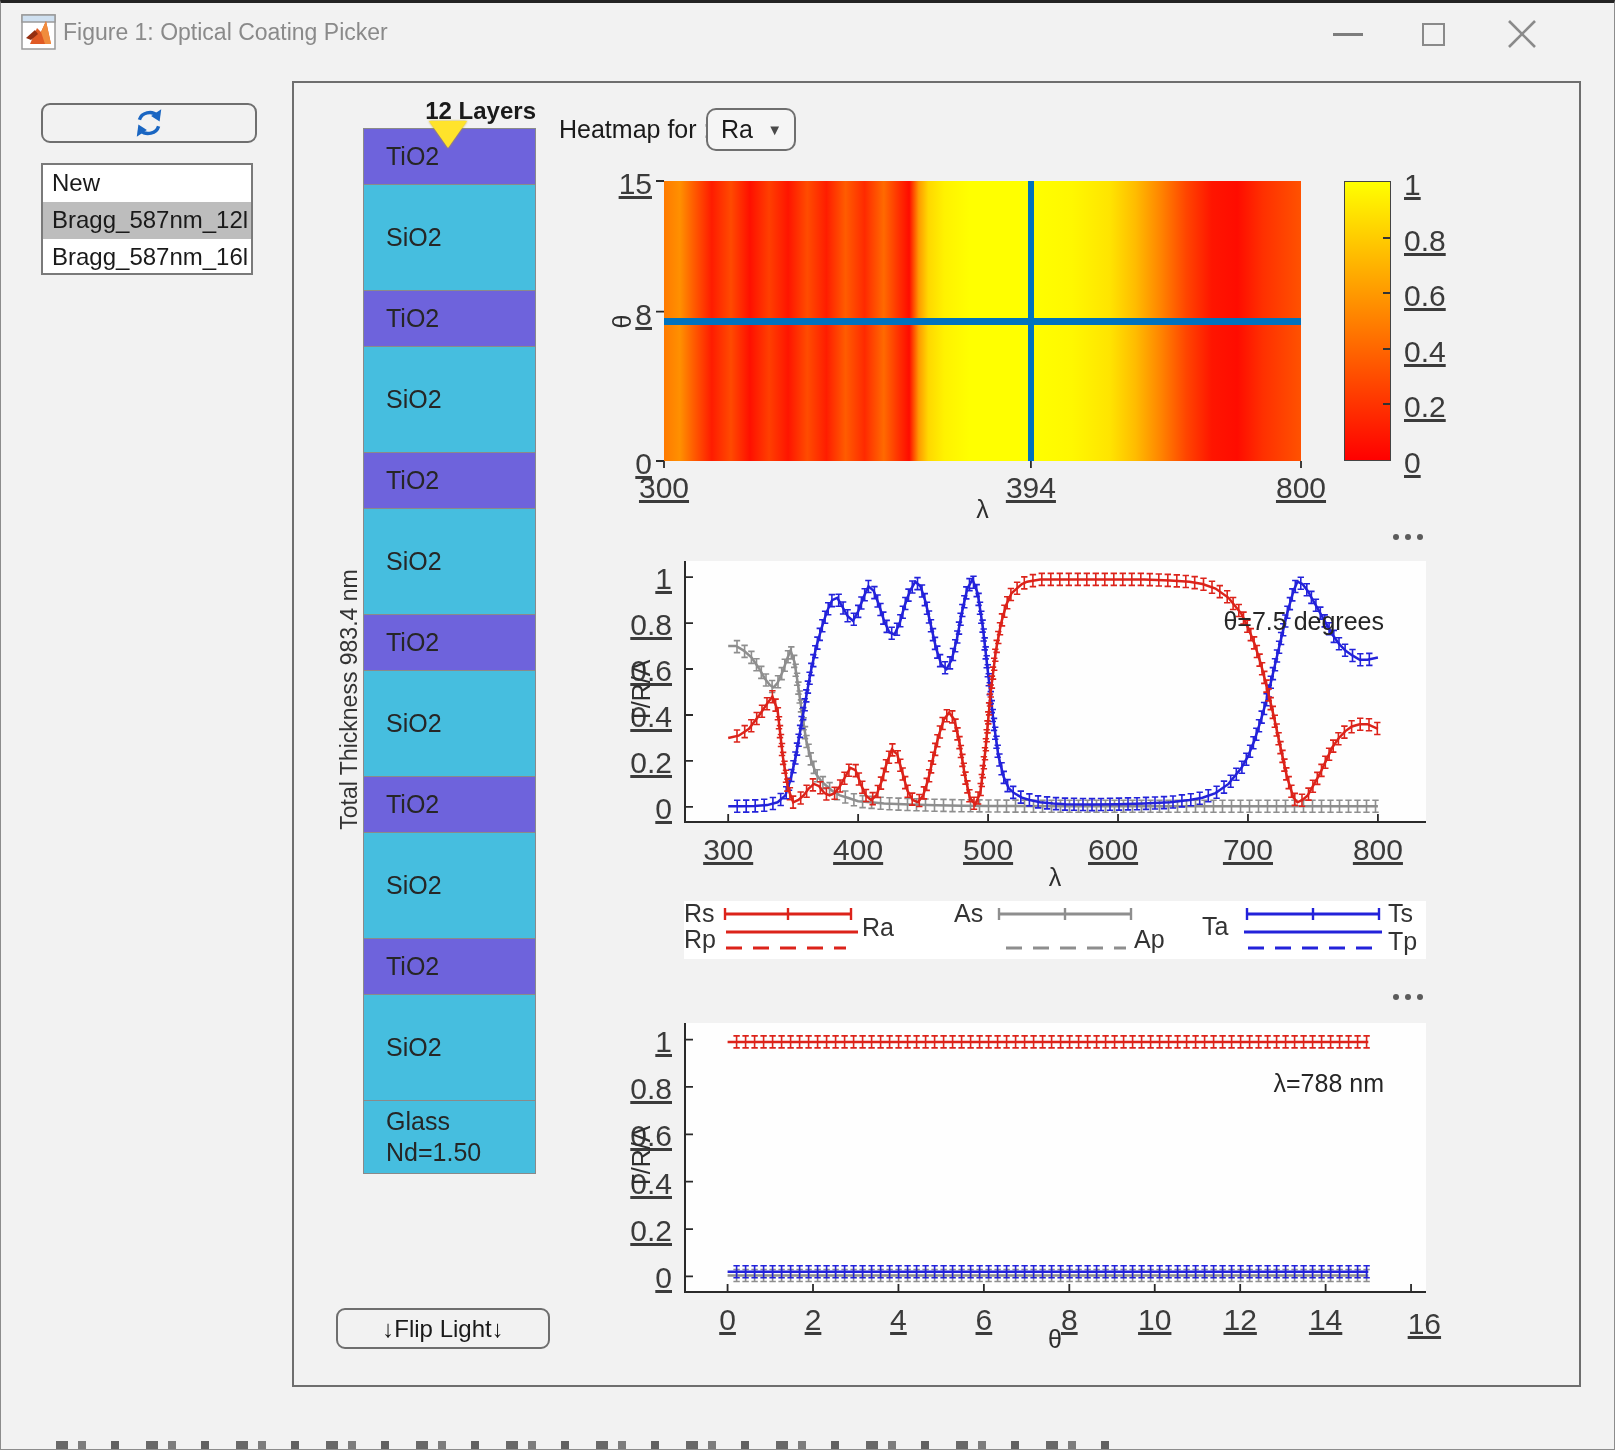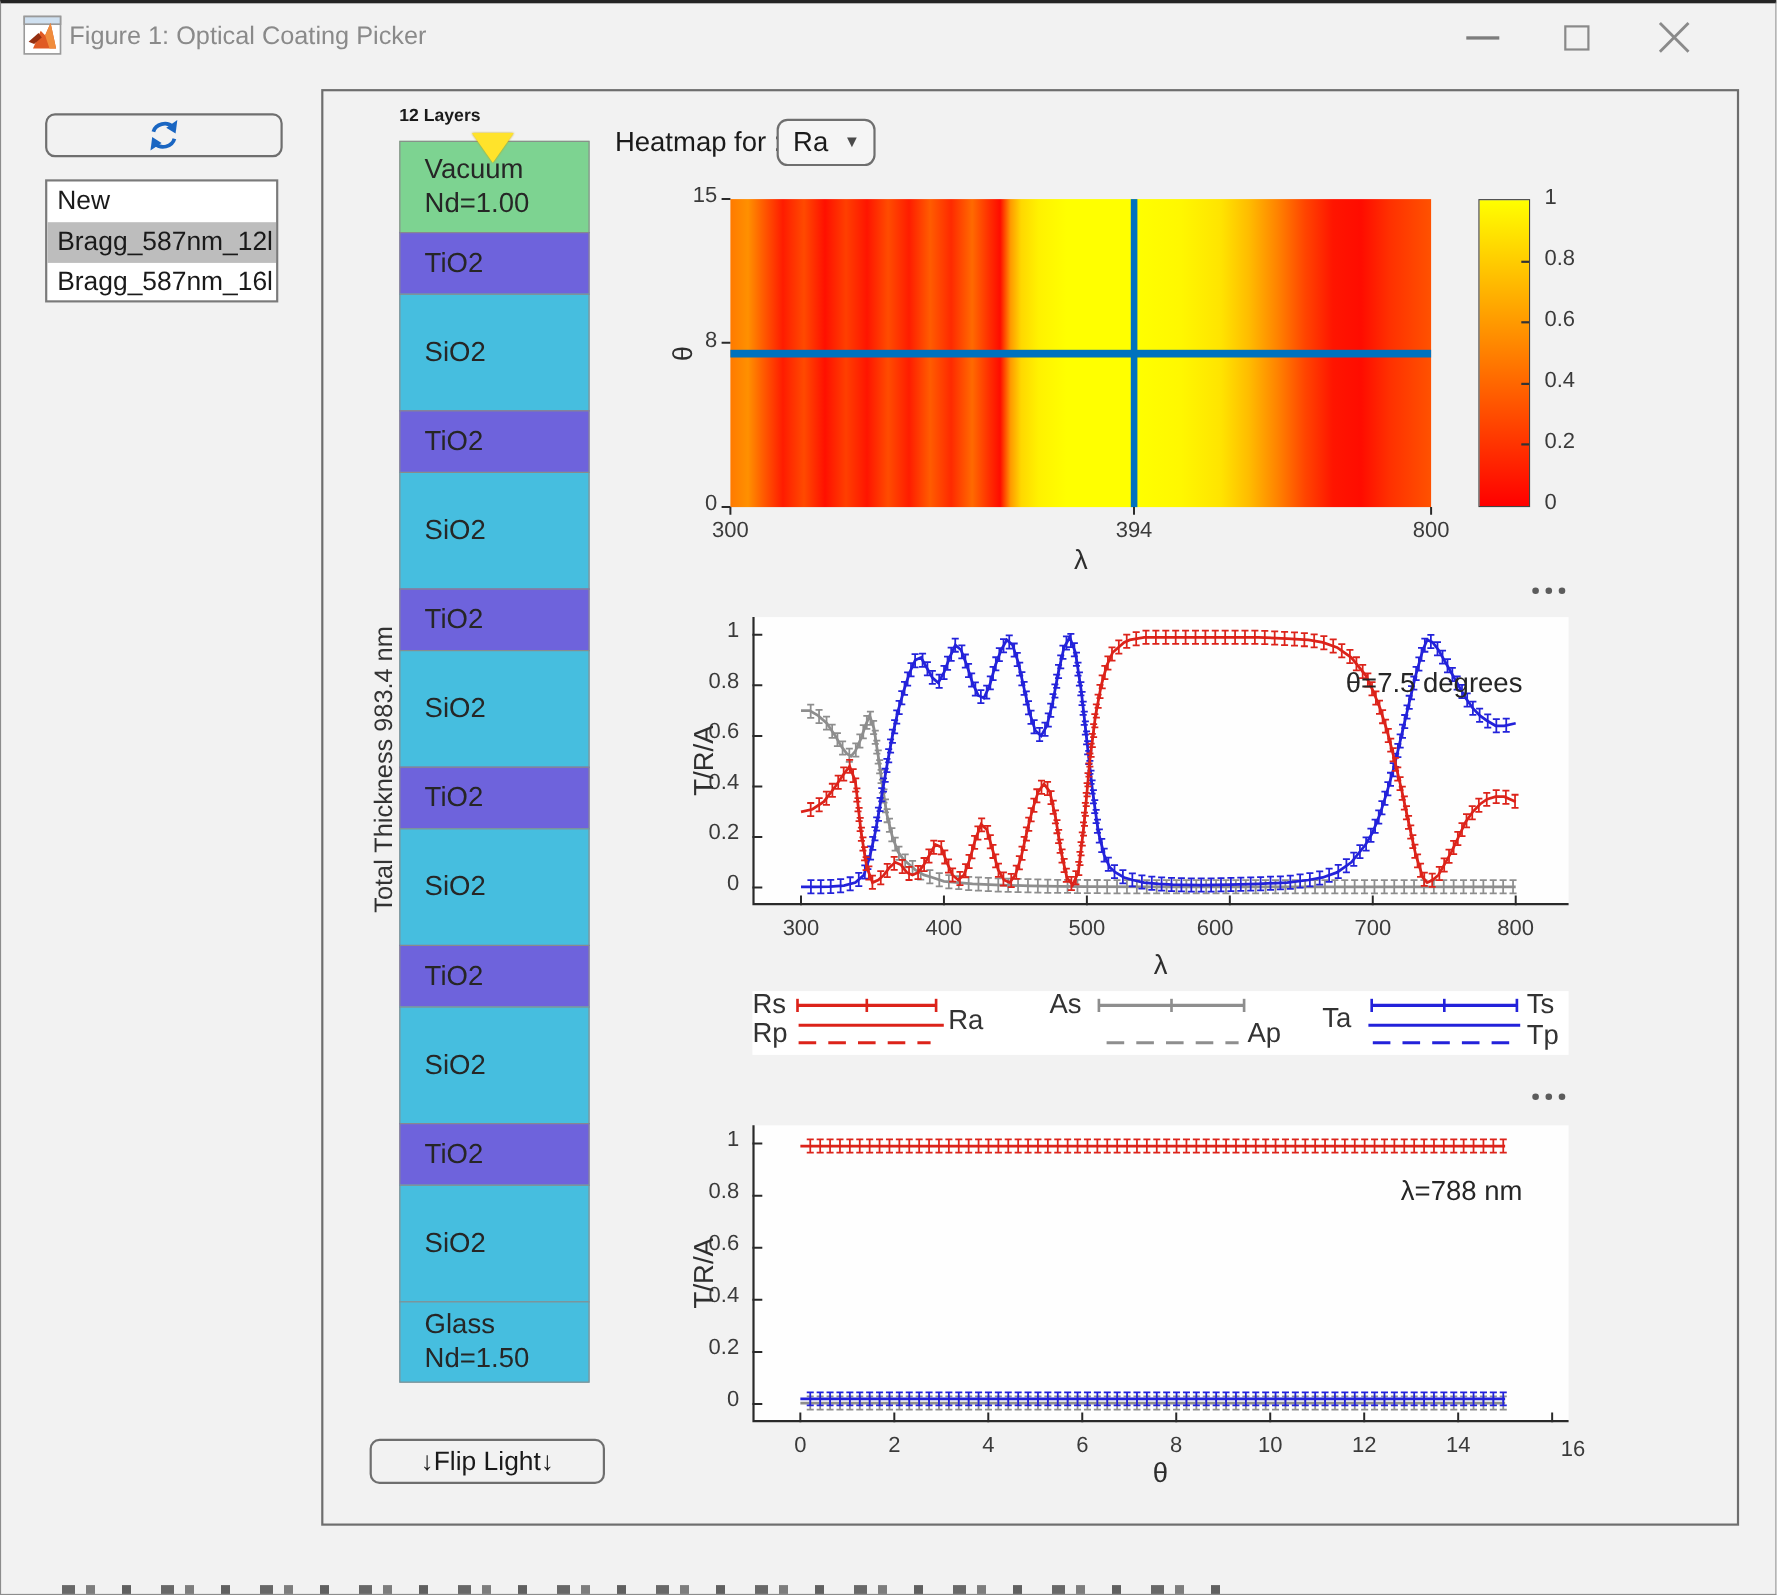--- a/index.html
+++ b/index.html
@@ -11,36 +11,36 @@
   .minbar{width:30px;height:3px;background:#7d7d7d;}
   .maxbox{width:23px;height:23px;border:2px solid #8a8a8a;box-sizing:border-box;}
   
   .refresh-btn{position:absolute;left:40px;top:100px;width:212px;height:36px;border:2px solid #6f6f6f;border-radius:9px;background:#f2f2f2;display:flex;align-items:center;justify-content:center;}
   .listbox{position:absolute;left:40px;top:160px;width:212px;height:112px;border:2px solid #7a7a7a;background:#ffffff;box-sizing:border-box;overflow:hidden;}
   .listitem{height:37px;line-height:36px;padding-left:9px;font-size:24px;color:#1a1a1a;white-space:nowrap;}
   .listitem.selected{background:#bdbdbd;}
   
   .mainpanel{position:absolute;left:291px;top:78px;width:1289px;height:1306px;border:2px solid #6e6e6e;background:#f2f2f2;box-sizing:border-box;}
   
-  .stack-title{position:absolute;left:362px;top:94px;width:173px;text-align:left;font-size:16px;font-weight:bold;color:#1a1a1a;}
+  .stack-title{position:absolute;left:362px;top:94px;width:173px;text-align:right;font-size:24px;font-weight:bold;color:#1a1a1a;}
   .marker-tri{position:absolute;left:428px;top:118px;width:0;height:0;border-left:19px solid transparent;border-right:19px solid transparent;border-top:27px solid #ffe32b;filter:drop-shadow(0 0 1px #c9a400);z-index:5;}
   #layer-stack{position:absolute;left:362px;top:126px;width:173px;}
   .layer{box-sizing:border-box;border:1px solid #8a8a8a;margin-top:-1px;display:flex;flex-direction:column;justify-content:center;padding-left:22px;}
   .layer .lab{font-size:25px;color:#262626;line-height:31px;}
   .vlabel{position:absolute;font-size:23px;color:#333;transform:rotate(-90deg);text-align:center;}
   .flip-btn{position:absolute;left:335px;top:1305px;width:210px;height:37px;border:2px solid #6e6e6e;border-radius:9px;background:#f2f2f2;font-size:24px;color:#1a1a1a;display:flex;align-items:center;justify-content:center;}
   
   .hm-label{position:absolute;left:558px;top:112px;font-size:25px;color:#1a1a1a;}
   .dropdown{position:absolute;left:705px;top:105px;width:90px;height:43px;border:2px solid #6f6f6f;border-radius:10px;background:#f5f5f5;box-sizing:border-box;display:flex;align-items:center;}
   .dropdown .val{font-size:25px;color:#1a1a1a;margin-left:13px;flex:1;}
   .dropdown .arr{font-size:15px;color:#4a4a4a;margin-right:12px;}
   
   .plot{position:absolute;}
   .white{background:#fefefe;}
-  .ticklab{position:absolute;font-size:20px;color:#3b3b3b;white-space:nowrap;}
+  .ticklab{position:absolute;font-size:30px;color:#3b3b3b;white-space:nowrap;text-decoration:underline;}
   .axlab{position:absolute;font-size:25px;color:#2e2e2e;text-align:center;}
   .annot{position:absolute;font-size:25px;color:#262626;white-space:nowrap;}
   .dots{position:absolute;display:flex;gap:6px;}
   .dot{width:6px;height:6px;border-radius:50%;background:#5c5c5c;}
   .crossV{position:absolute;width:6px;background:#0072bd;}
   .crossH{position:absolute;height:7px;background:#0072bd;}
   .colorbar{position:absolute;left:1343px;top:178px;width:47px;height:280px;border:1px solid #444;box-sizing:border-box;background:linear-gradient(to top,#ff0000,#ff8000 50%,#ffff00);}
   
   #legend-box{position:absolute;left:683px;top:898px;width:742px;height:58px;background:#ffffff;}
   .lgroup{position:absolute;top:0;height:58px;}
@@ -89,24 +89,20 @@
       <div class="listitem">New</div>
       <div class="listitem selected">Bragg_587nm_12l</div>
       <div class="listitem">Bragg_587nm_16l</div>
     </div>
 
   <div class="mainpanel"></div>
 
   <div class="stack-title">12 Layers</div>
   <div class="marker-tri"></div>
   <div id="layer-stack">
-      <div class="layer" style="height:84px;background:#7dd391">
-        <div class="lab">Vacuum</div>
-        <div class="lab">Nd=1.00</div>
-      </div>
       <div class="layer" style="height:57px;background:#6e63dc">
         <div class="lab">TiO2</div>
       </div>
       <div class="layer" style="height:107px;background:#46bedf">
         <div class="lab">SiO2</div>
       </div>
       <div class="layer" style="height:57px;background:#6e63dc">
         <div class="lab">TiO2</div>
       </div>
       <div class="layer" style="height:107px;background:#46bedf">

